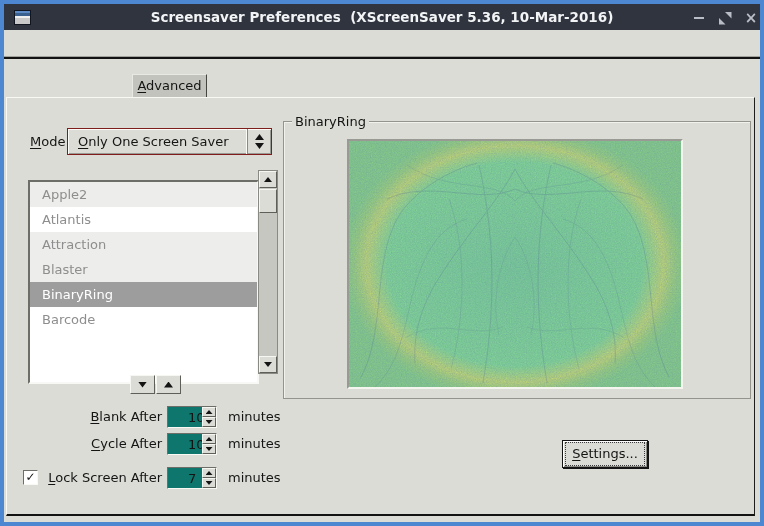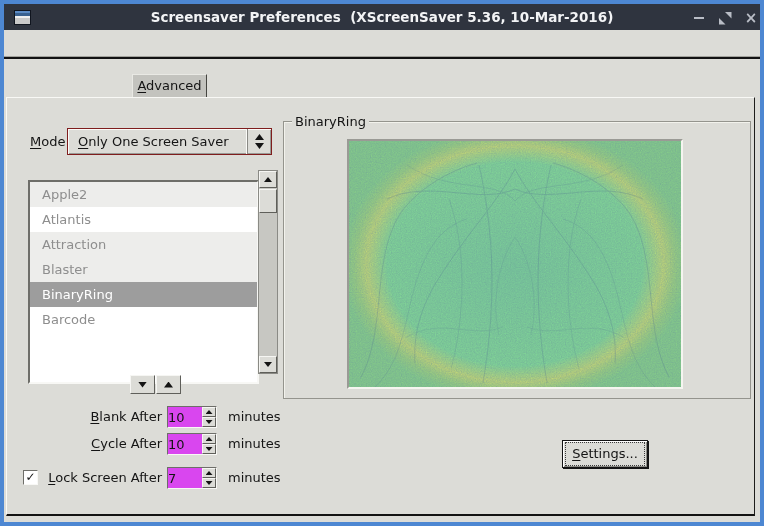--- a/index.html
+++ b/index.html
@@ -73,22 +73,22 @@
   .move-btn { position:absolute; top:375px; width:25px; height:19px; z-index:2; background:#dcdcd7;
               border:1px solid; border-color:#f6f6f3 #5f5f5a #5f5f5a #f6f6f3;
               display:flex; align-items:center; justify-content:center; cursor:default; }
   .move-down { left:130px; } .move-up { left:156px; }
 
   
   .t-label { position:absolute; width:120px; text-align:right; height:22px; line-height:22px; z-index:2; }
   .t-unit { position:absolute; left:228px; height:22px; line-height:22px; z-index:2; }
   .spin { position:absolute; left:167px; width:50px; height:22px; z-index:2; display:flex;
           border:1px solid; border-color:#6e6e69 #f8f8f5 #f8f8f5 #6e6e69; background:#fff; }
-  .spin-text { width:34px; border:none; outline:none; background:#d946ef; font:13px "DejaVu Sans","Liberation Sans",sans-serif;
-               padding-left:0; color:#141414; }
+  .spin-text { width:34px; border:none; outline:none; background:#0f766e; font:13px "DejaVu Sans","Liberation Sans",sans-serif;
+               padding-left:20px; color:#141414; }
   .spin-btns { width:14px; display:flex; flex-direction:column; }
   .spin-b { flex:1; background:#dcdcd7; border:1px solid; border-color:#f6f6f3 #5f5f5a #5f5f5a #f6f6f3;
             display:flex; align-items:center; justify-content:center; cursor:default; }
   .spin-b .tri-up, .spin-b .tri-down { width:7px; height:4px; }
   .row-blank .t-label { left:42px; top:406px; } .row-blank .spin { top:406px; } .row-blank .t-unit { top:406px; }
   .row-cycle .t-label { left:42px; top:433px; } .row-cycle .spin { top:433px; } .row-cycle .t-unit { top:433px; }
   .row-lock  .t-label { left:40px; top:467px; width:122px; } .row-lock .spin { top:467px; } .row-lock .t-unit { top:467px; }
   .checkbox { position:absolute; left:23px; top:470px; width:15px; height:15px; z-index:2; background:#fff;
               border:1px solid; border-color:#6e6e69 #f8f8f5 #f8f8f5 #6e6e69;
               display:flex; align-items:center; justify-content:center; cursor:default; }

